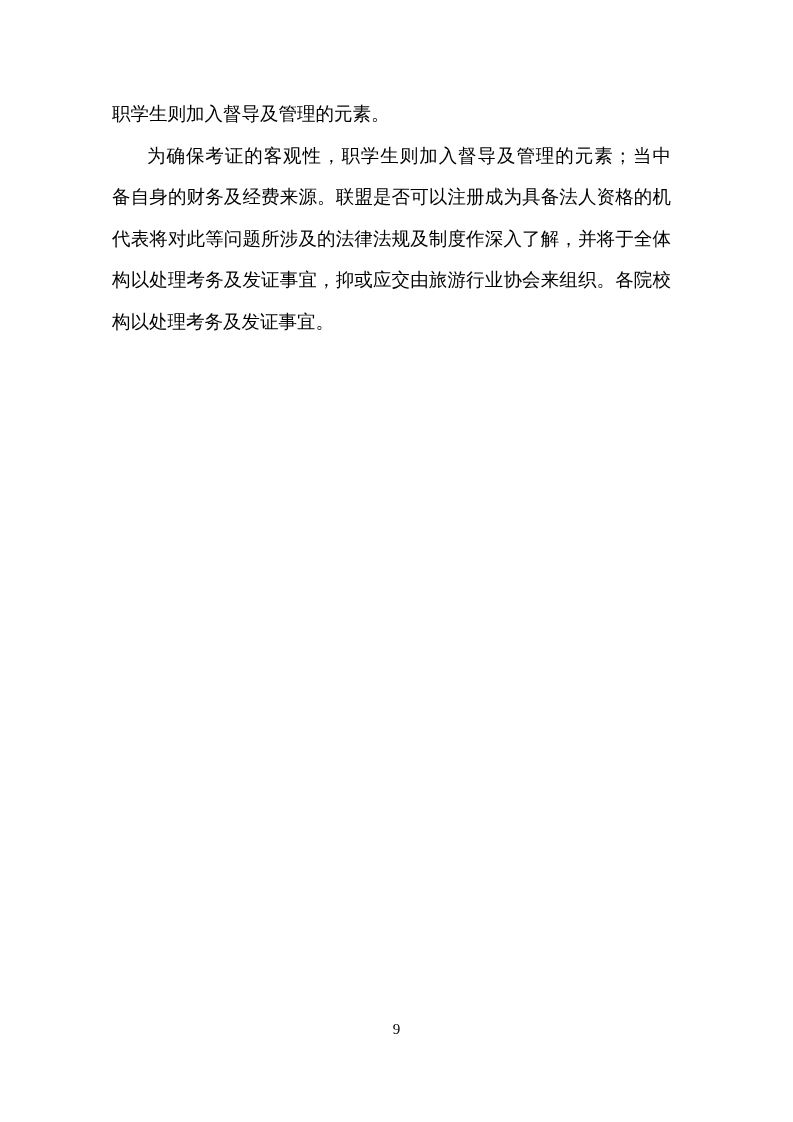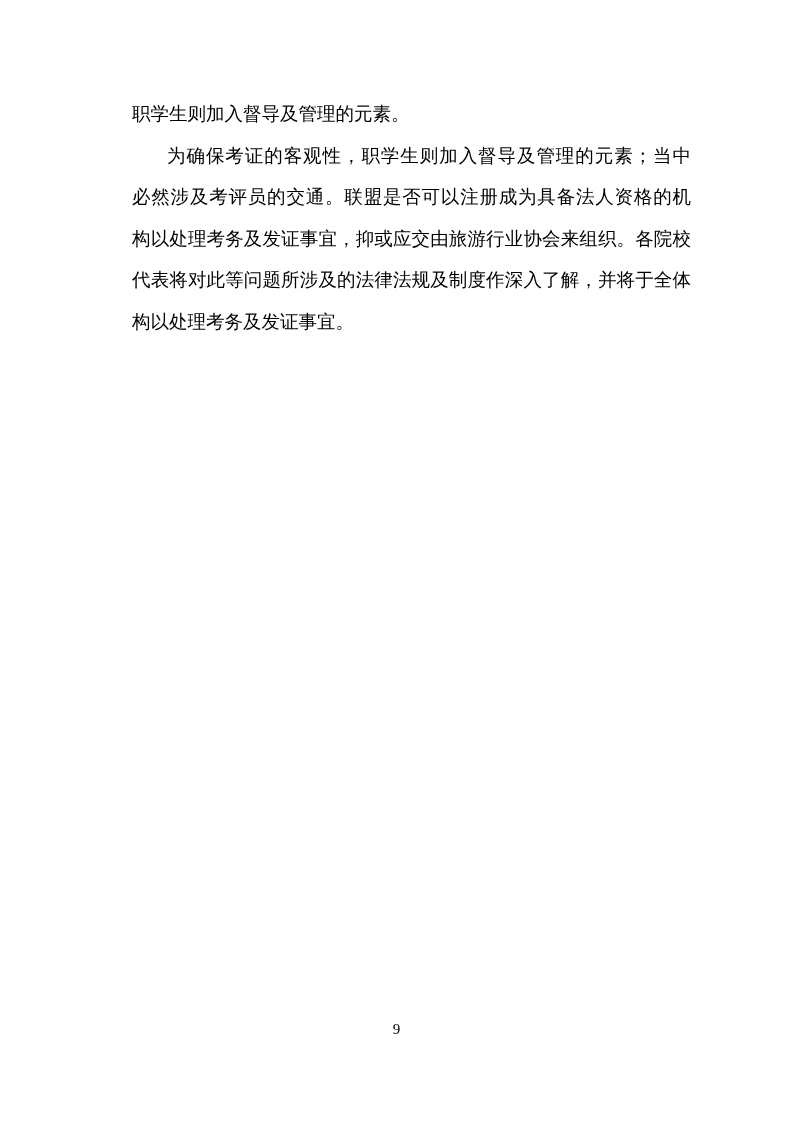--- a/index.html
+++ b/index.html
@@ -11,21 +11,21 @@
     position: relative;
     width: 793px;
     height: 1122px;
     background: #ffffff;
     overflow: hidden;
     font-family: "Liberation Serif", "DejaVu Serif", serif;
     color: #000000;
   }
   .content {
     position: absolute;
-    left: 132px;
+    left: 112px;
     top: 94px;
     width: 559px;
     font-size: 18.5px;
     line-height: 41.5px;
     letter-spacing: 0px;
   }
   .line {
     height: 41.5px;
     overflow: hidden;
     white-space: nowrap;
@@ -59,21 +59,21 @@
     color: #000000;
   }
 </style>
 </head>
 <body>
 
 <div class="page">
   <div class="content">
     <div class="line">职学生则加入督导及管理的元素。</div>
     <div class="line just indent">为确保考证的客观性，职学生则加入督导及管理的元素；当中</div>
-    <div class="line just">必然涉及考评员的交通。联盟是否可以注册成为具备法人资格的机</div>
+    <div class="line just">备自身的财务及经费来源。联盟是否可以注册成为具备法人资格的机</div>
+    <div class="line just">代表将对此等问题所涉及的法律法规及制度作深入了解，并将于全体</div>
     <div class="line just">构以处理考务及发证事宜，抑或应交由旅游行业协会来组织。各院校</div>
-    <div class="line just">代表将对此等问题所涉及的法律法规及制度作深入了解，并将于全体</div>
     <div class="line">构以处理考务及发证事宜。</div>
   </div>
   <div class="footer">
     <span>9</span>
   </div>
 </div>
 
 </body></html>

